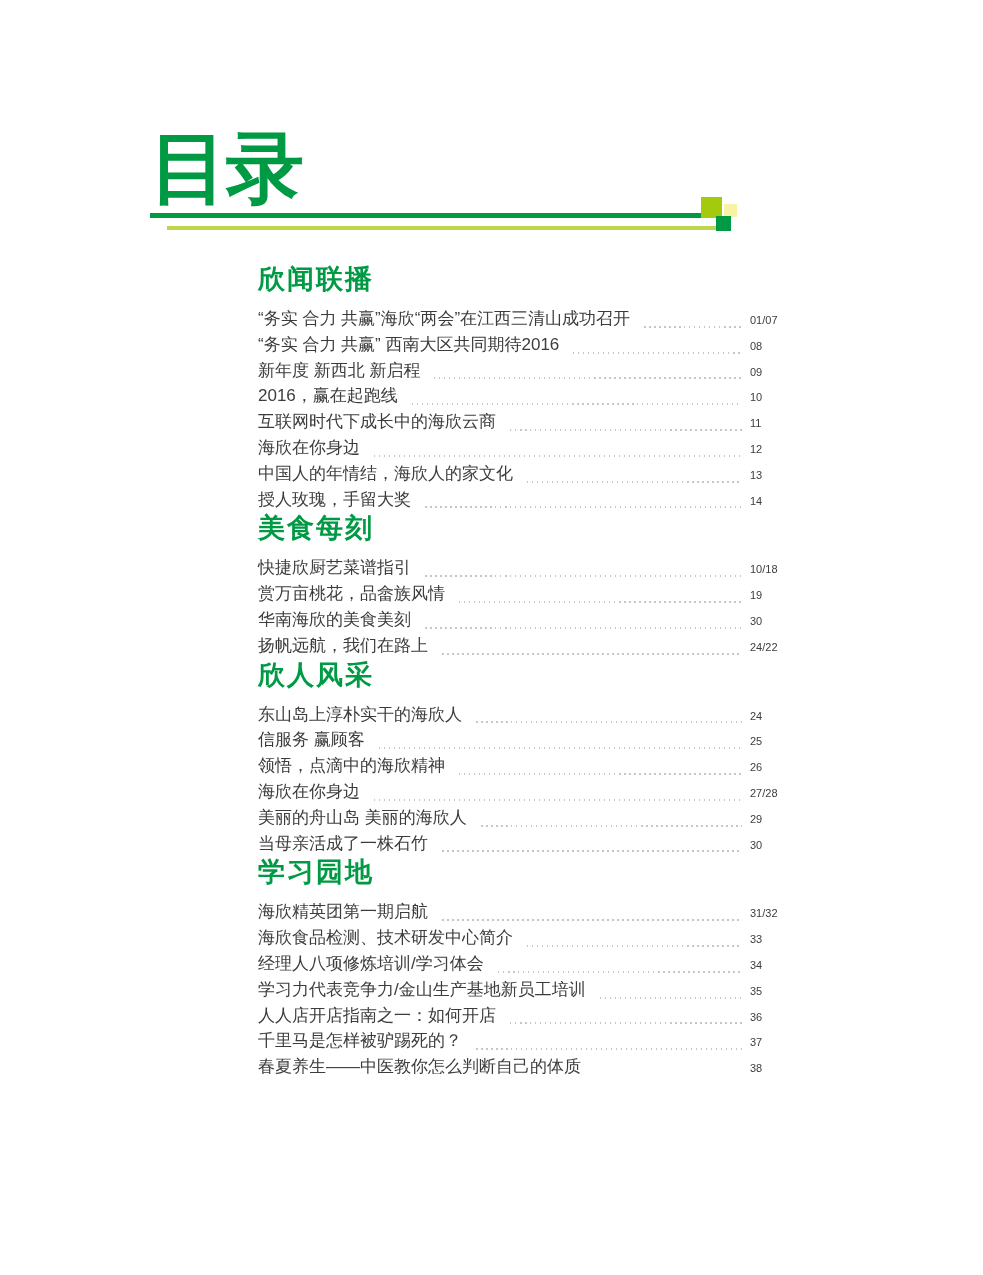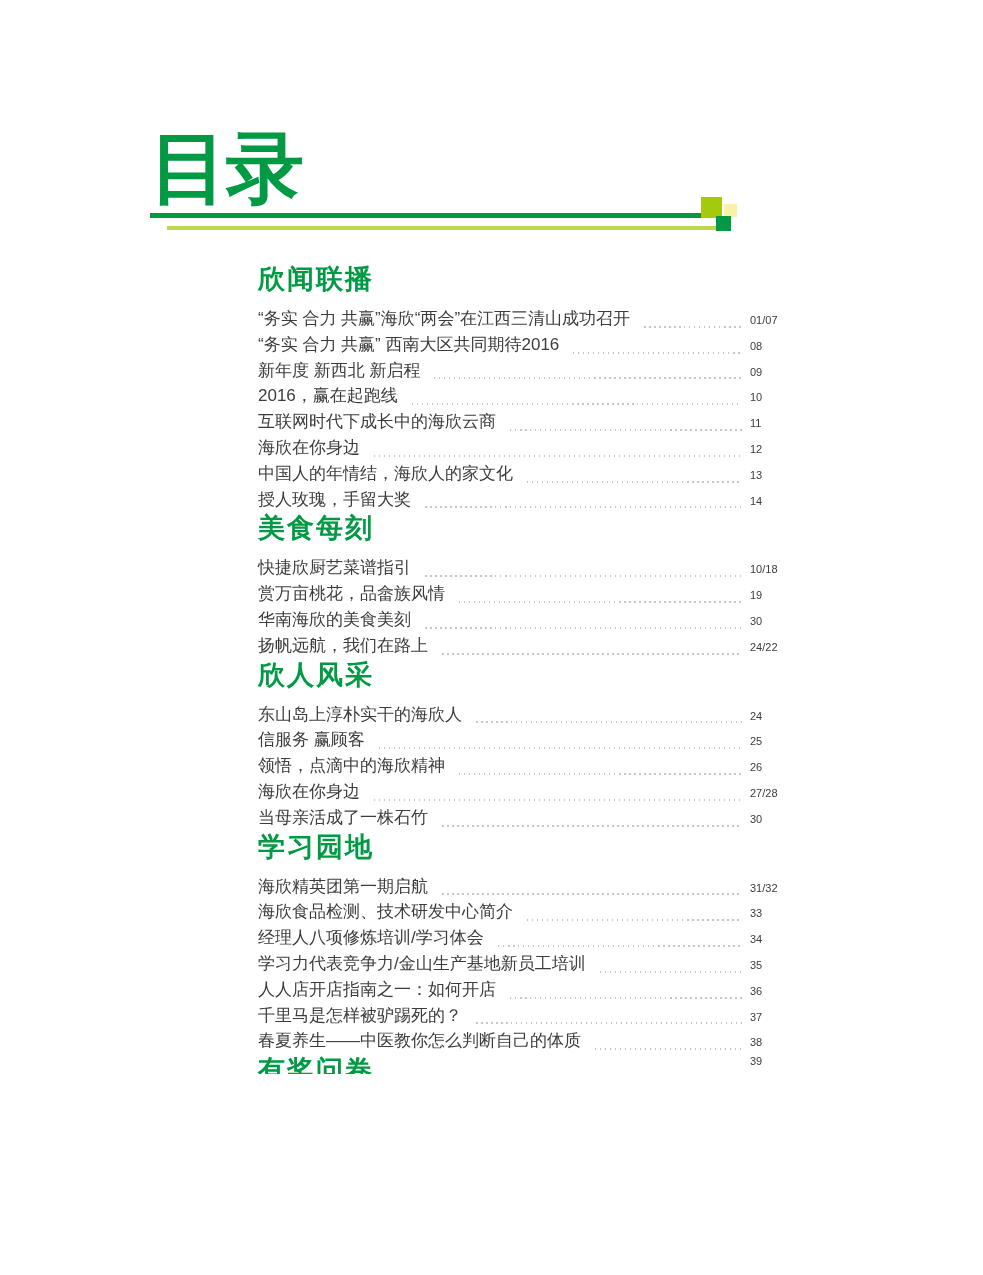--- a/index.html
+++ b/index.html
@@ -200,20 +200,25 @@
           <span class="entry-title">领悟，点滴中的海欣精神</span>
           <span class="dotted-leader"></span>
           <span class="page-number">26</span>
         </div>
         <div class="toc-entry">
           <span class="entry-title">海欣在你身边</span>
           <span class="dotted-leader"></span>
           <span class="page-number">27/28</span>
         </div>
         <div class="toc-entry">
+          <span class="entry-title">美丽的舟山岛 美丽的海欣人</span>
+          <span class="dotted-leader"></span>
+          <span class="page-number">29</span>
+        </div>
+        <div class="toc-entry">
           <span class="entry-title">当母亲活成了一株石竹</span>
           <span class="dotted-leader"></span>
           <span class="page-number">30</span>
         </div>
       </section>
       <section class="toc-section">
         <div class="section-head">
           <h2 class="section-title">学习园地</h2>
         </div>
         <div class="toc-entry">

